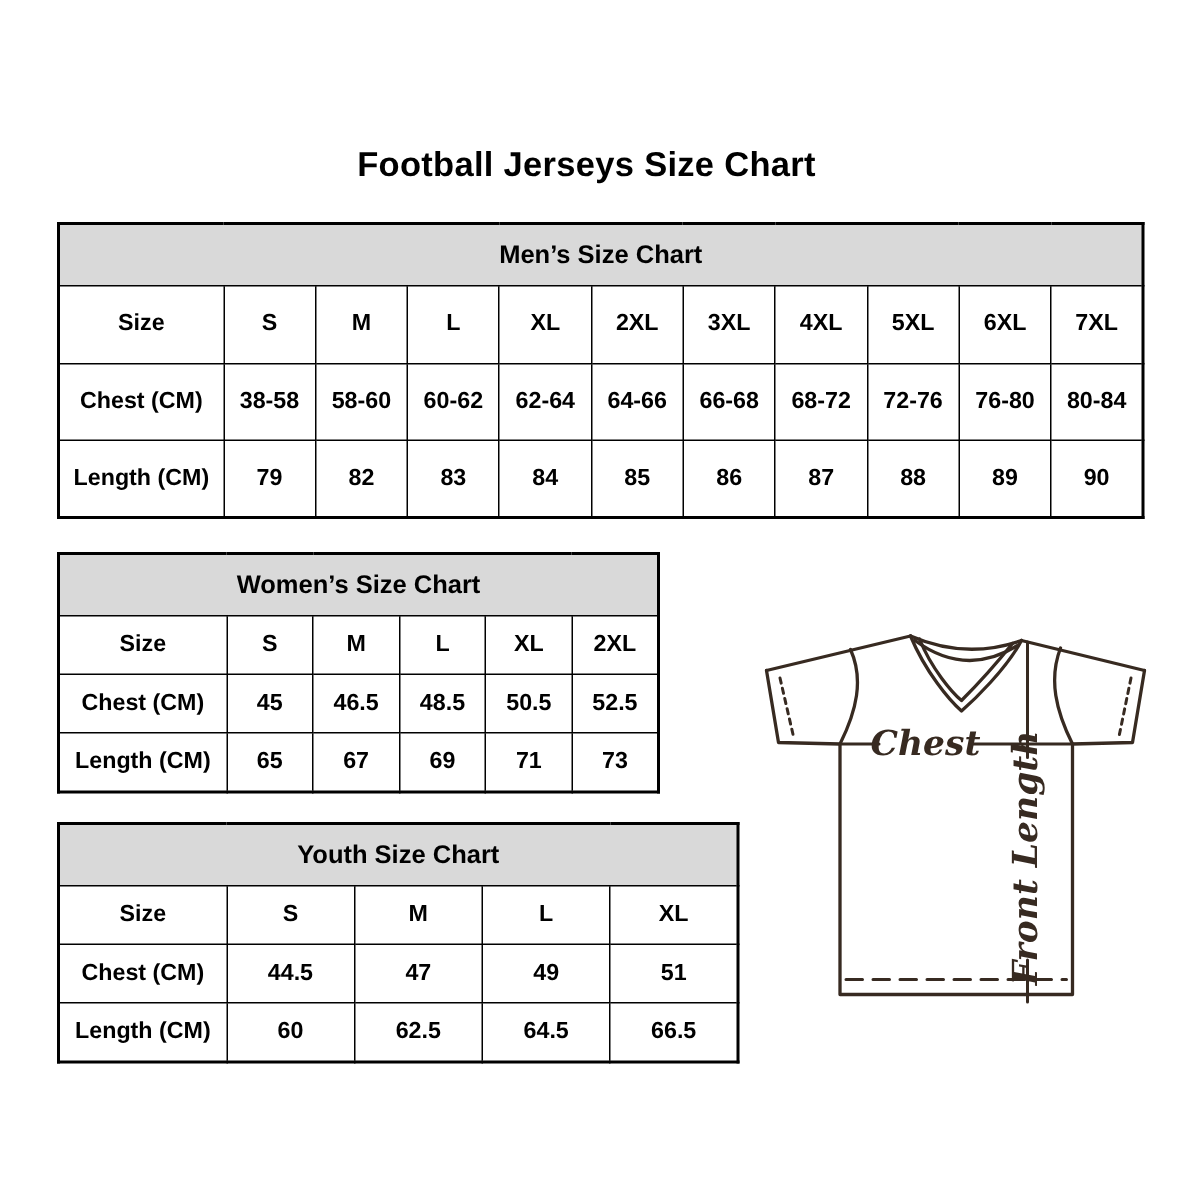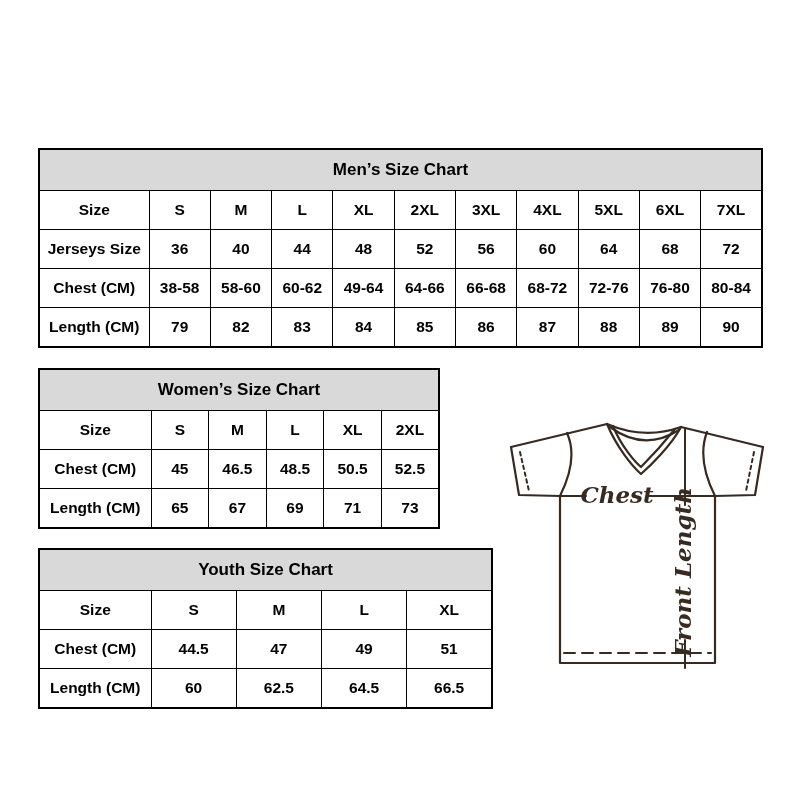--- a/index.html
+++ b/index.html
@@ -28,20 +28,21 @@
   .jersey path,.jersey line{fill:none;stroke-linecap:round;stroke-linejoin:round;}
   .jersey text{
     font-family:"DejaVu Serif",serif;font-style:italic;font-weight:bold;
   }
 </style>
 </head>
 <body>
 
 <div class="canvas">
 
+  <h1 class="title">Football Jerseys Size Chart</h1>
 
   <table class="men">
     <colgroup>
         <col style="width:110px">
         <col span="10">
       </colgroup>
     <thead>
       <tr>
         <th colspan="11" class="section-header" style="background: rgb(217, 217, 217);">Men’s Size Chart</th>
       </tr>
@@ -54,38 +55,25 @@
           <td>L</td>
           <td>XL</td>
           <td>2XL</td>
           <td>3XL</td>
           <td>4XL</td>
           <td>5XL</td>
           <td>6XL</td>
           <td>7XL</td>
         </tr>
         <tr>
-          <td>Jerseys Size</td>
-          <td>36</td>
-          <td>40</td>
-          <td>44</td>
-          <td>48</td>
-          <td>52</td>
-          <td>56</td>
-          <td>60</td>
-          <td>64</td>
-          <td>68</td>
-          <td>72</td>
-        </tr>
-        <tr>
           <td>Chest (CM)</td>
           <td>38-58</td>
           <td>58-60</td>
           <td>60-62</td>
-          <td>49-64</td>
+          <td>62-64</td>
           <td>64-66</td>
           <td>66-68</td>
           <td>68-72</td>
           <td>72-76</td>
           <td>76-80</td>
           <td>80-84</td>
         </tr>
         <tr>
           <td>Length (CM)</td>
           <td>79</td>

